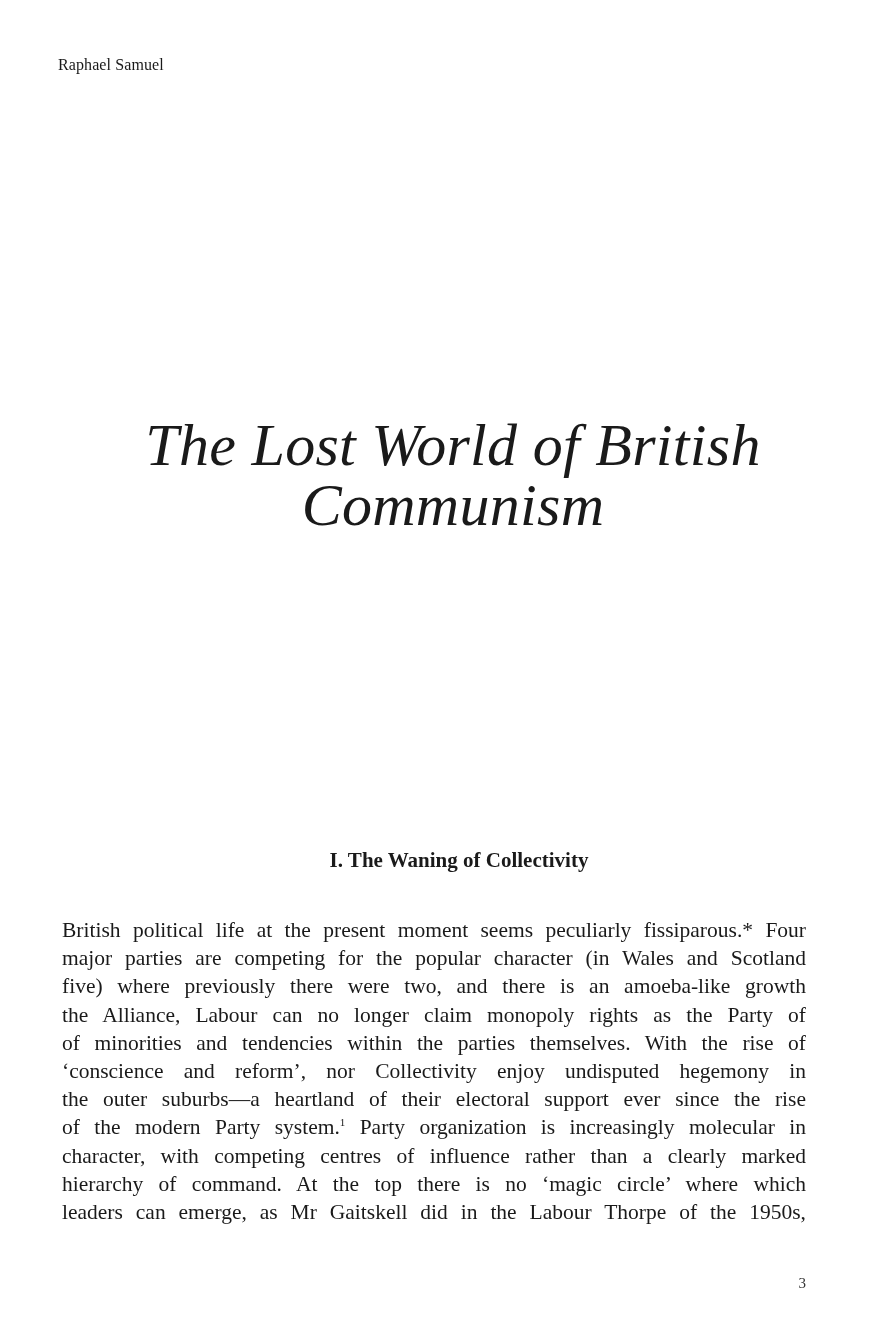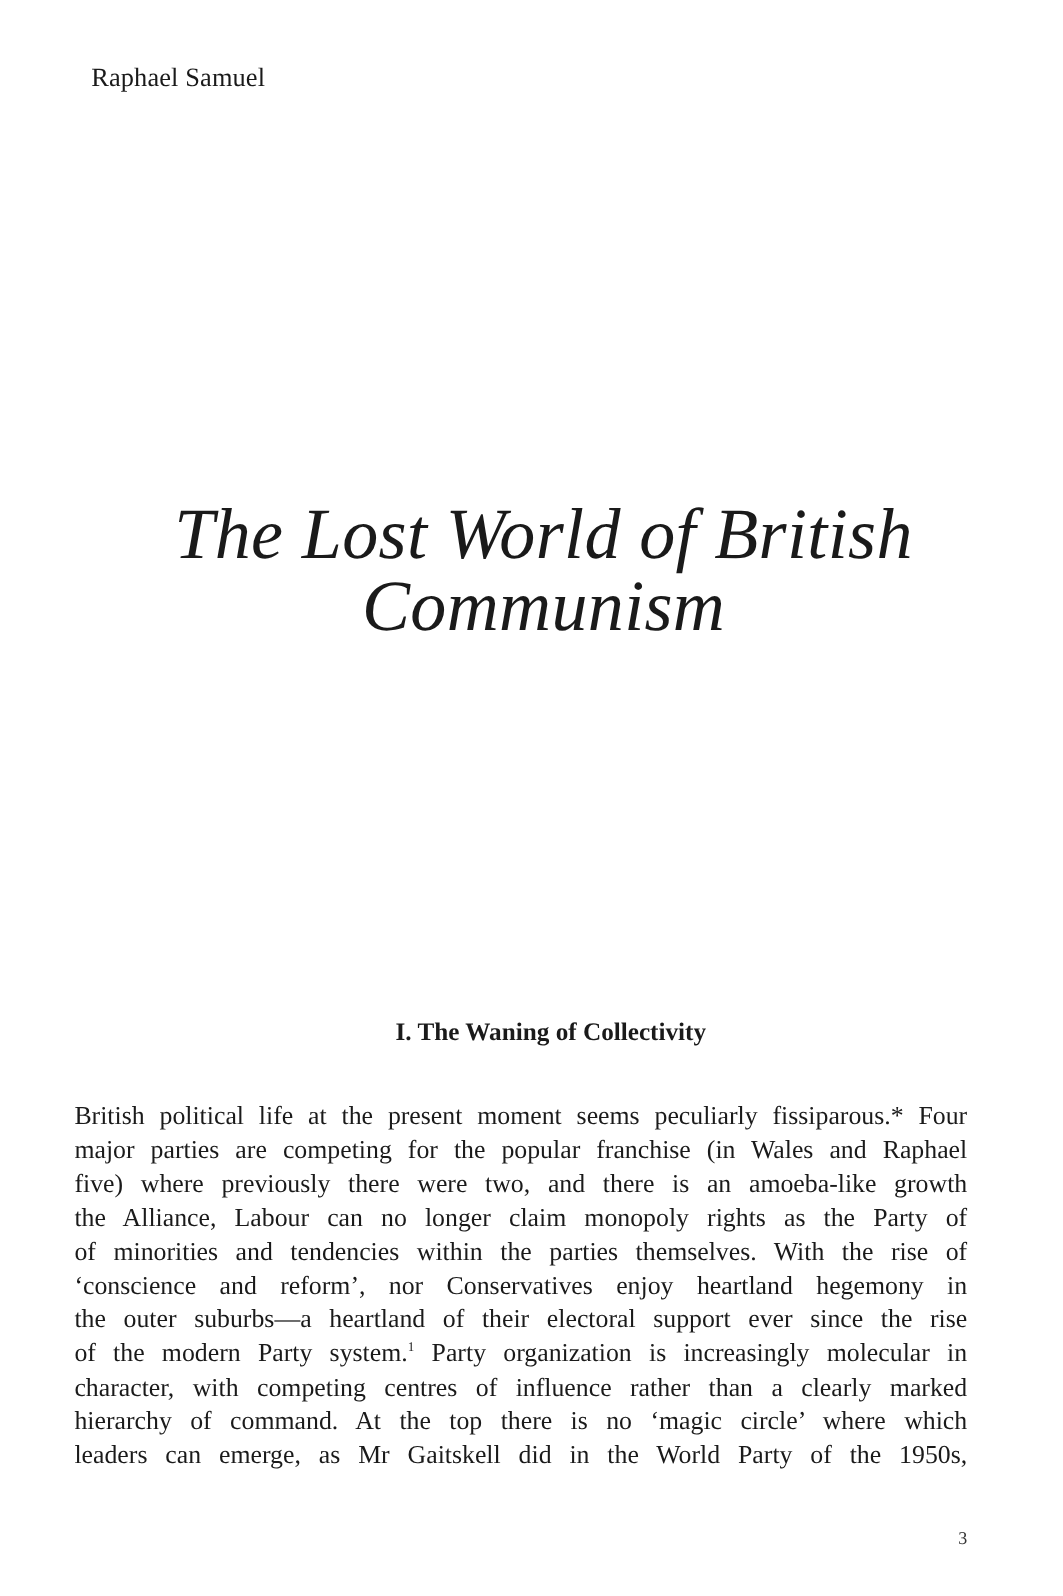--- a/index.html
+++ b/index.html
@@ -10,23 +10,23 @@
     body {
       width: 886px;
       height: 1330px;
       position: relative;
       overflow: hidden;
       font-family: "Liberation Serif", "DejaVu Serif", serif;
       color: #1a1a1a;
     }
     .author {
       position: absolute;
-      left: 76px;
+      left: 58px;
       top: 51px;
-      font-size: 22px;
+      font-size: 16px;
       line-height: 28px;
       letter-spacing: 0.1px;
     }
     .title {
       position: absolute;
       left: 0;
       width: 886px;
       top: 415px;
       text-align: center;
       font-style: italic;
@@ -89,25 +89,25 @@
 <body>
 
 <div class="author">Raphael Samuel</div>
 
 <h1 class="title" style="margin:0;font-weight:normal;">The Lost World of British Communism</h1>
 
 <h2 class="section-heading" style="margin:16px;">I. The Waning of Collectivity</h2>
 
 <div class="body-text">
   <span class="line"><span class="line-inner">British political life at the present moment seems peculiarly fissiparous.* Four</span></span>
-  <span class="line"><span class="line-inner">major parties are competing for the popular franchise (in Wales and Raphael</span></span>
+  <span class="line"><span class="line-inner">major parties are competing for the popular character (in Wales and Scotland</span></span>
   <span class="line"><span class="line-inner">five) where previously there were two, and there is an amoeba-like growth</span></span>
   <span class="line"><span class="line-inner">the Alliance, Labour can no longer claim monopoly rights as the Party of</span></span>
   <span class="line"><span class="line-inner">of minorities and tendencies within the parties themselves. With the rise of</span></span>
-  <span class="line"><span class="line-inner">‘conscience and reform’, nor Conservatives enjoy heartland hegemony in</span></span>
+  <span class="line"><span class="line-inner">‘conscience and reform’, nor Collectivity enjoy undisputed hegemony in</span></span>
   <span class="line"><span class="line-inner">the outer suburbs—a heartland of their electoral support ever since the rise</span></span>
   <span class="line"><span class="line-inner"><span>of the modern Party system.</span><sup>1</sup><span> Party organization is increasingly molecular in</span></span></span>
   <span class="line"><span class="line-inner">character, with competing centres of influence rather than a clearly marked</span></span>
   <span class="line"><span class="line-inner">hierarchy of command. At the top there is no ‘magic circle’ where which</span></span>
-  <span class="line"><span class="line-inner">leaders can emerge, as Mr Gaitskell did in the World Party of the 1950s,</span></span>
+  <span class="line"><span class="line-inner">leaders can emerge, as Mr Gaitskell did in the Labour Thorpe of the 1950s,</span></span>
 </div>
 
 <div class="page-number">3</div>
 
 </body></html>

